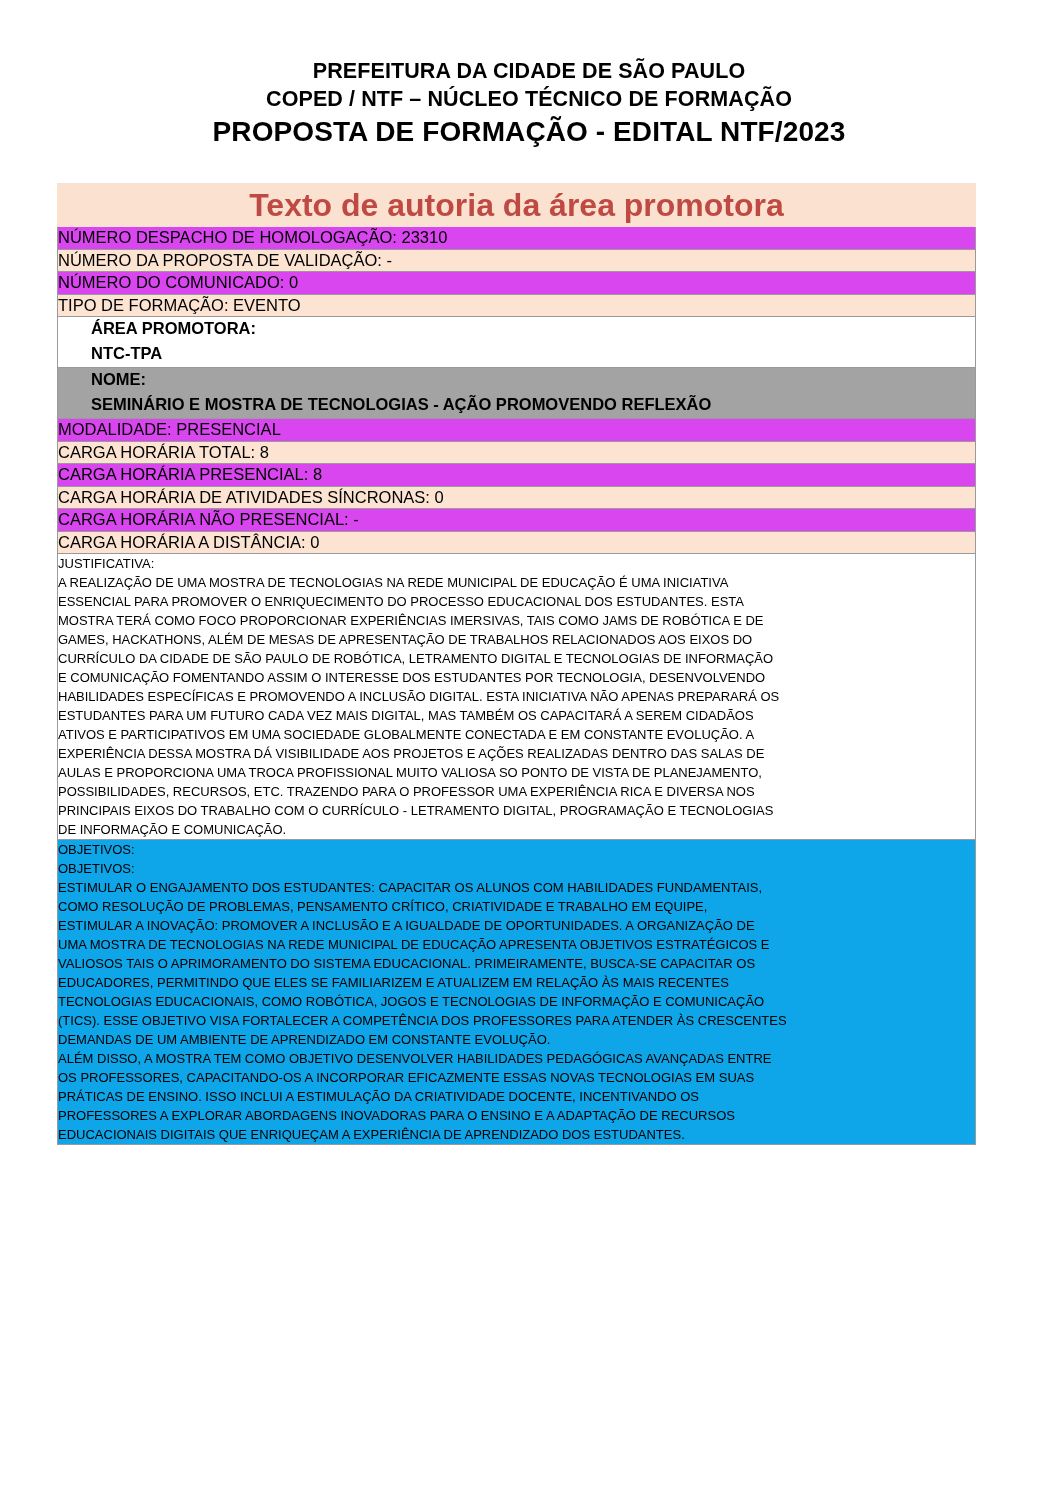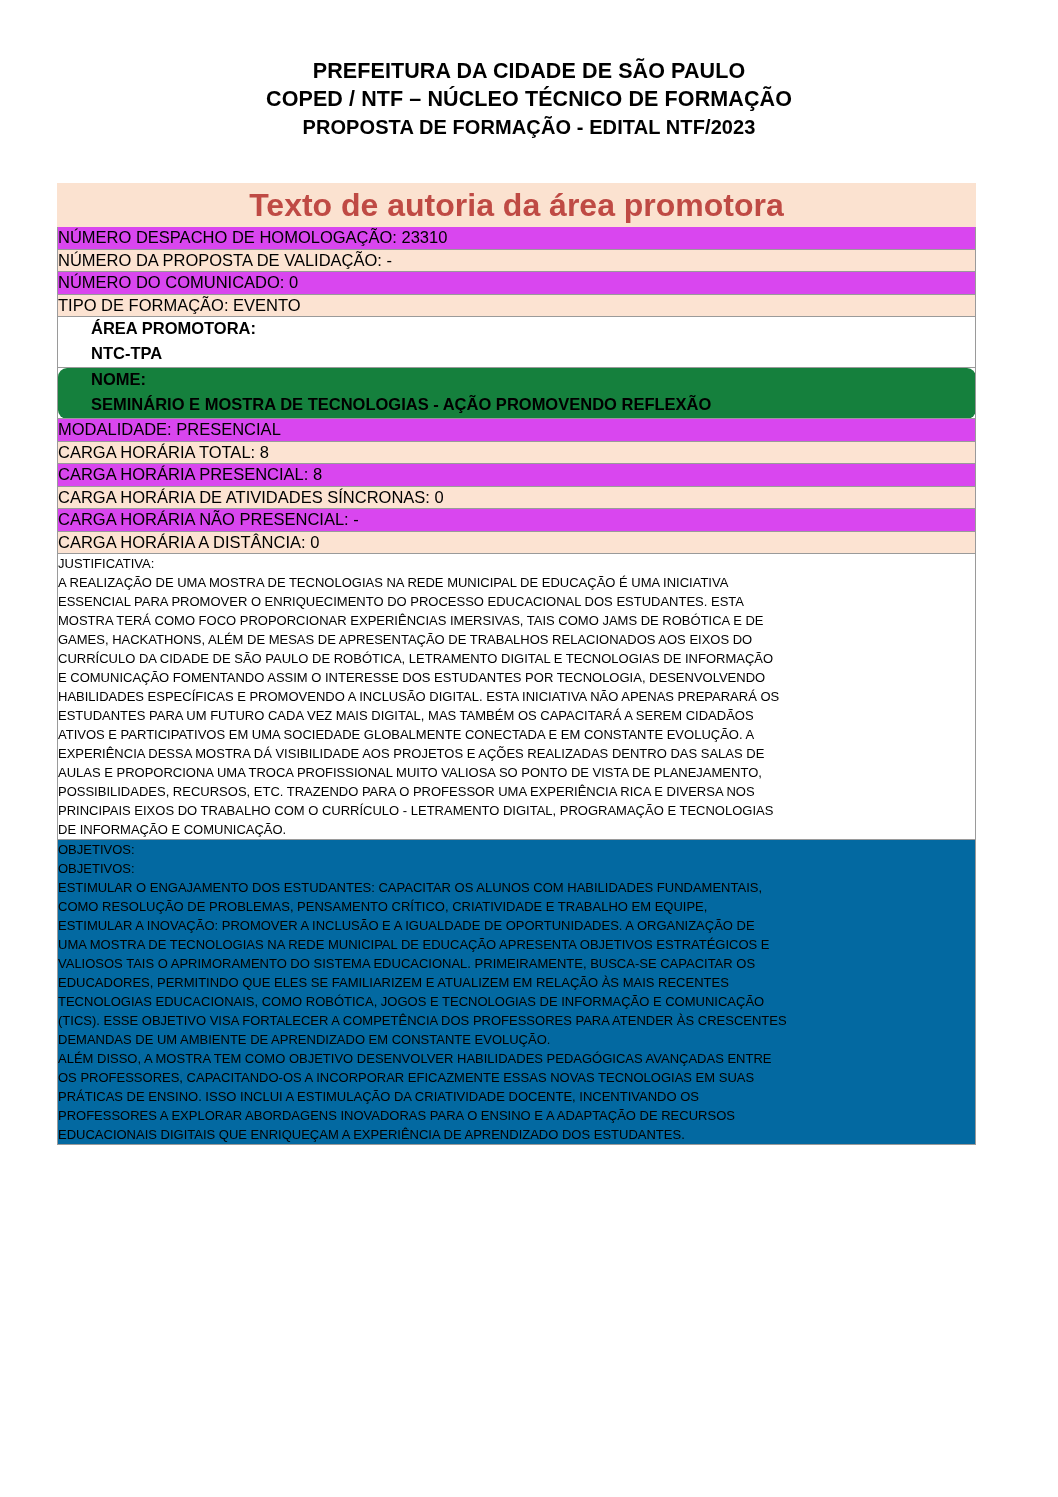--- a/index.html
+++ b/index.html
@@ -31,21 +31,21 @@
   }
   .doc-header .hline {
     font-weight: bold;
     letter-spacing: 0.1px;
     line-height: 1.30;
     color: #000000;
   }
   .doc-header .h1 { font-size: 21.5px; }
   .doc-header .h2 { font-size: 21.5px; }
   .doc-header .h3 { font-size: 21.5px; }
-  .doc-header .h4 { font-size: 20px; }
+  .doc-header .h4 { font-size: 28px; }
 
   
   .form-table {
     position: absolute;
     left: 57px;
     top: 183px;
     width: 919px;
     border-collapse: collapse;
     table-layout: fixed;
   }
@@ -100,21 +100,21 @@
   .para-cell {
     font-size: 13px;
     padding: 6px 10px 8px 5px;
     line-height: 1.0;
   }
   .para-cell .ln {
     display: block;
     padding: 2.5px 0 3.5px 0;
     white-space: nowrap;
   }
-  .para-cell.shaded { background: #0369a1; }
+  .para-cell.shaded { background: #0ea5e9; }
 </style>
 </head>
 <body>
 
 <div class="page">
 
   <div class="doc-header">
     <div class="hline h1">PREFEITURA DA CIDADE DE SÃO PAULO</div>
     <div class="hline h3">COPED / NTF – NÚCLEO TÉCNICO DE FORMAÇÃO</div>
     <div class="hline h4">PROPOSTA DE FORMAÇÃO - EDITAL NTF/2023</div>
@@ -154,21 +154,21 @@
       </tr>
 
       <tr>
         <td class="stack-cell">
           <span class="ln">ÁREA PROMOTORA:</span>
           <span class="ln">NTC-TPA</span>
         </td>
       </tr>
 
       <tr>
-        <td class="stack-cell shaded" style="background:#15803d;border-radius:9px;">
+        <td class="stack-cell shaded" style="background:#a3a3a3;">
           <span class="ln">NOME:</span>
           <span class="ln">SEMINÁRIO E MOSTRA DE TECNOLOGIAS - AÇÃO PROMOVENDO REFLEXÃO</span>
         </td>
       </tr>
 
       <tr>
         <td class="row-cell">
           <span class="ln">MODALIDADE: PRESENCIAL</span>
         </td>
       </tr>

